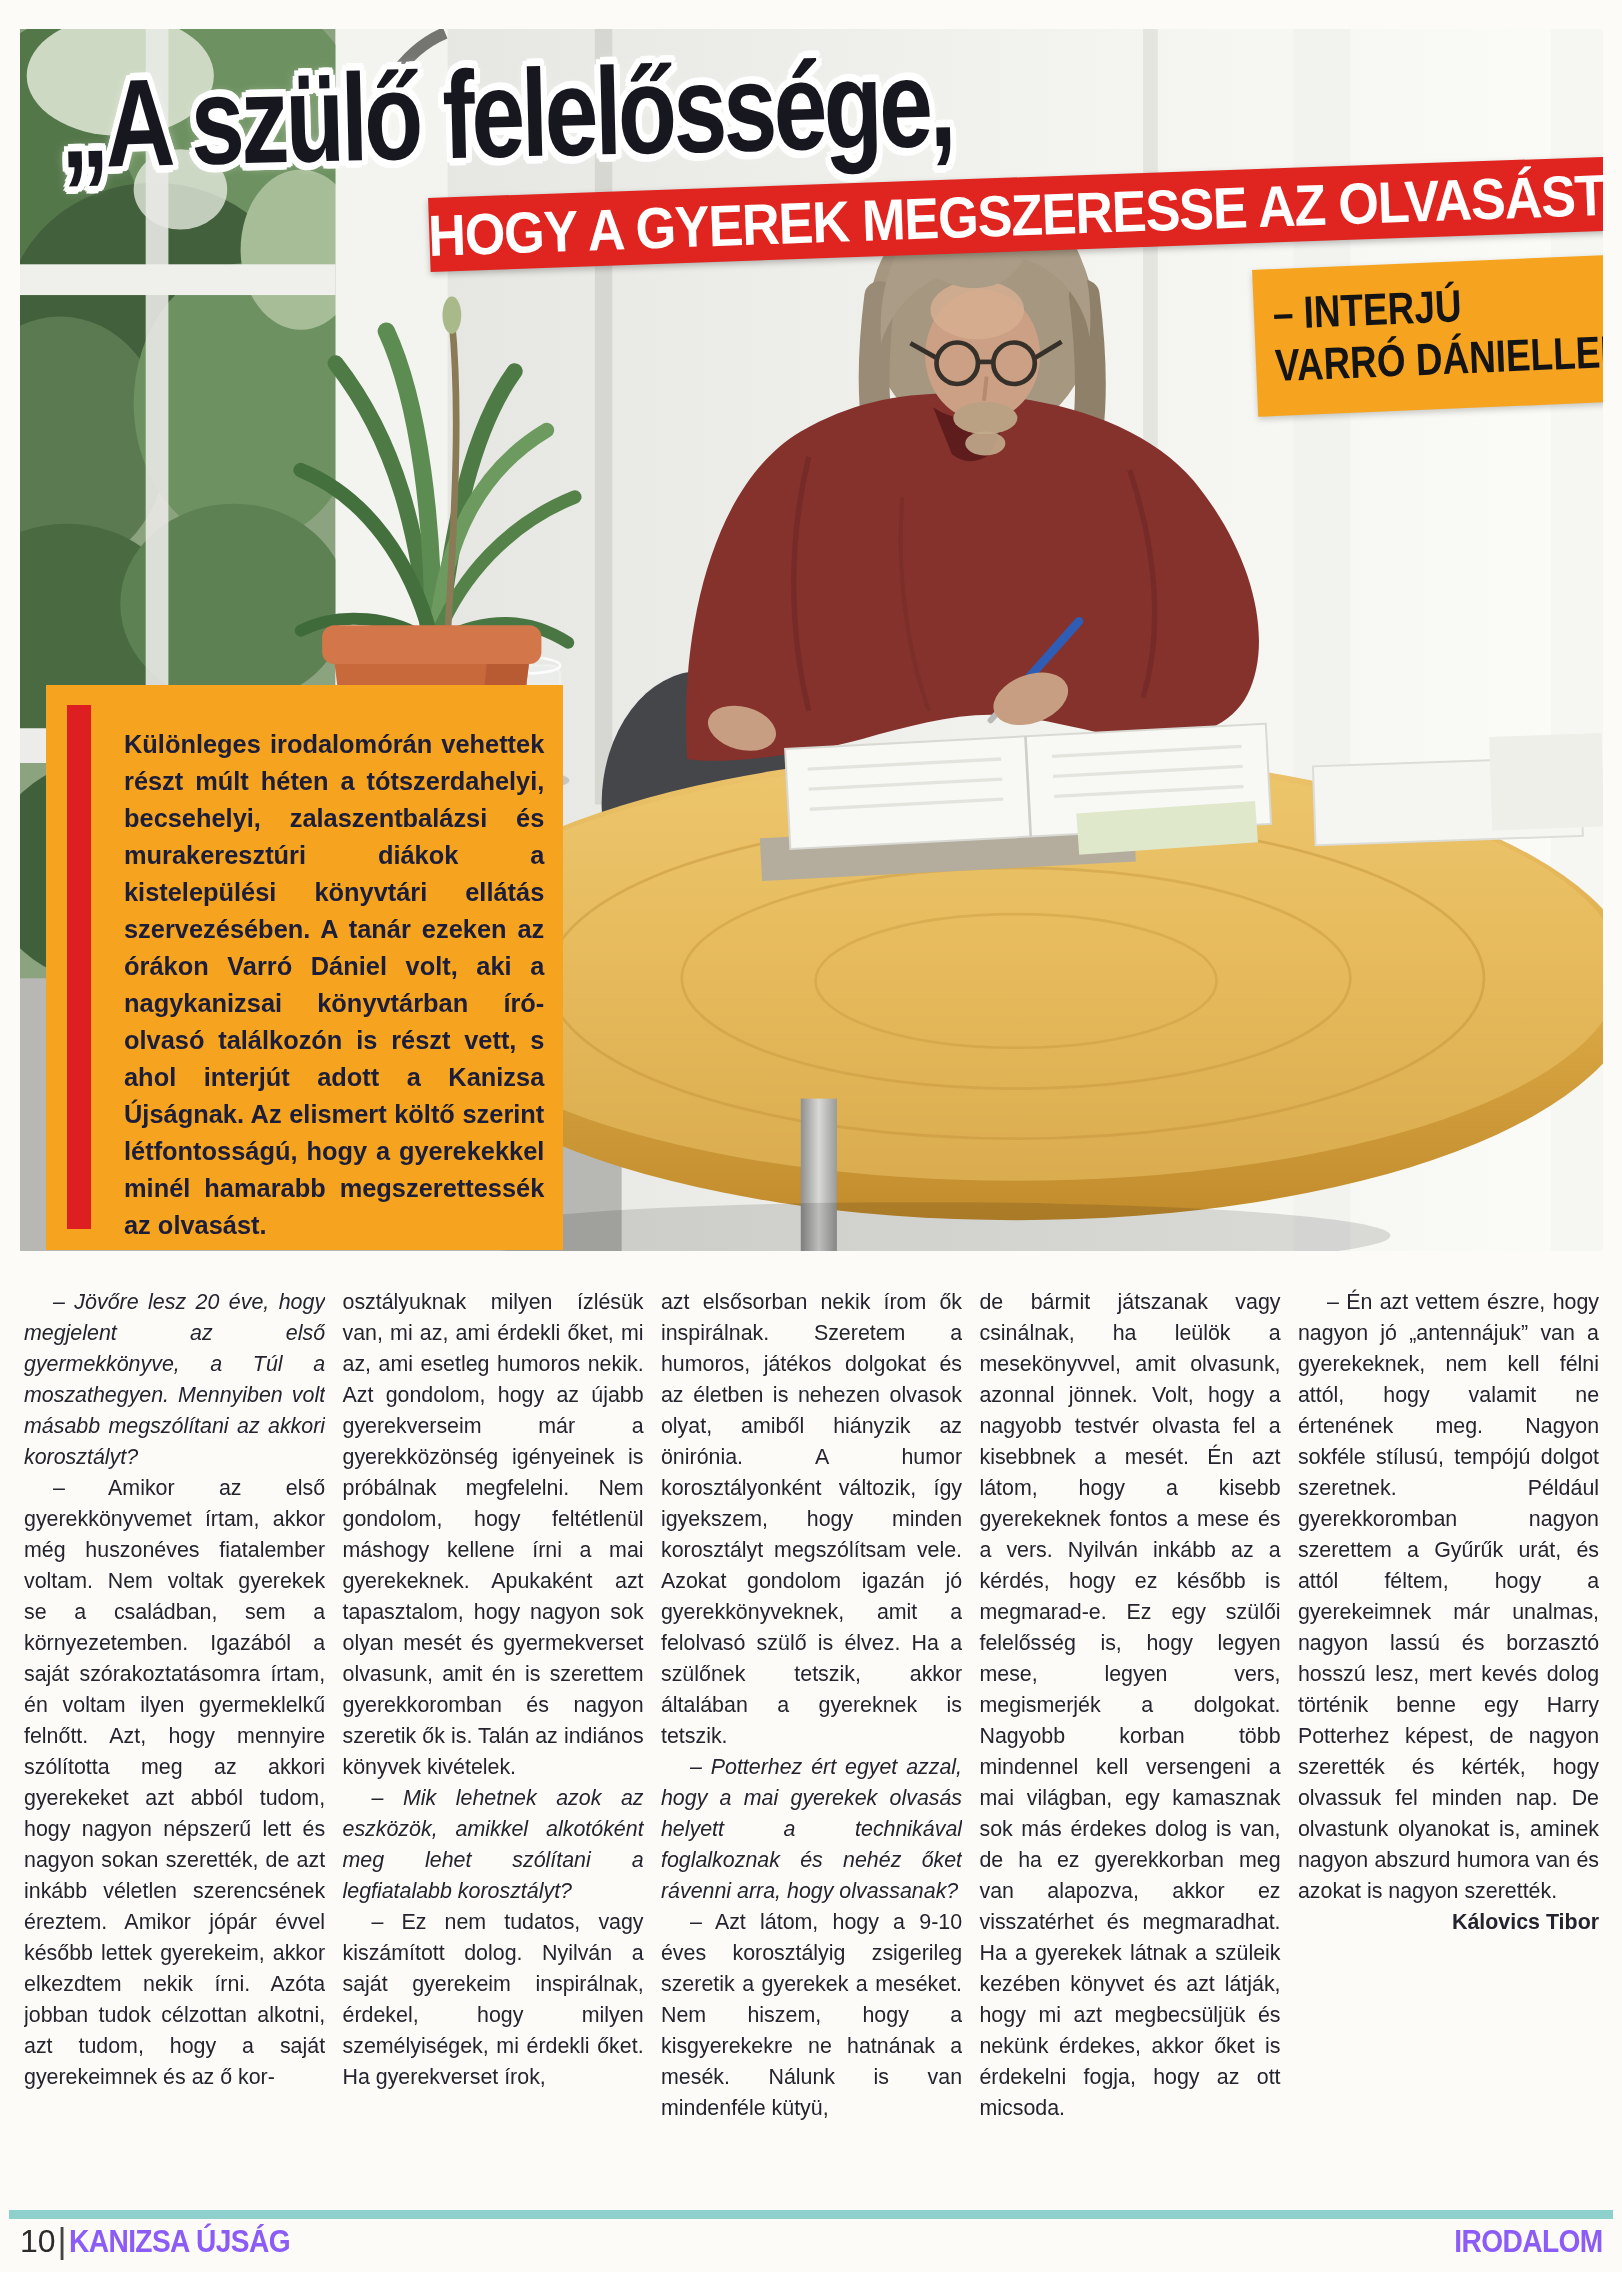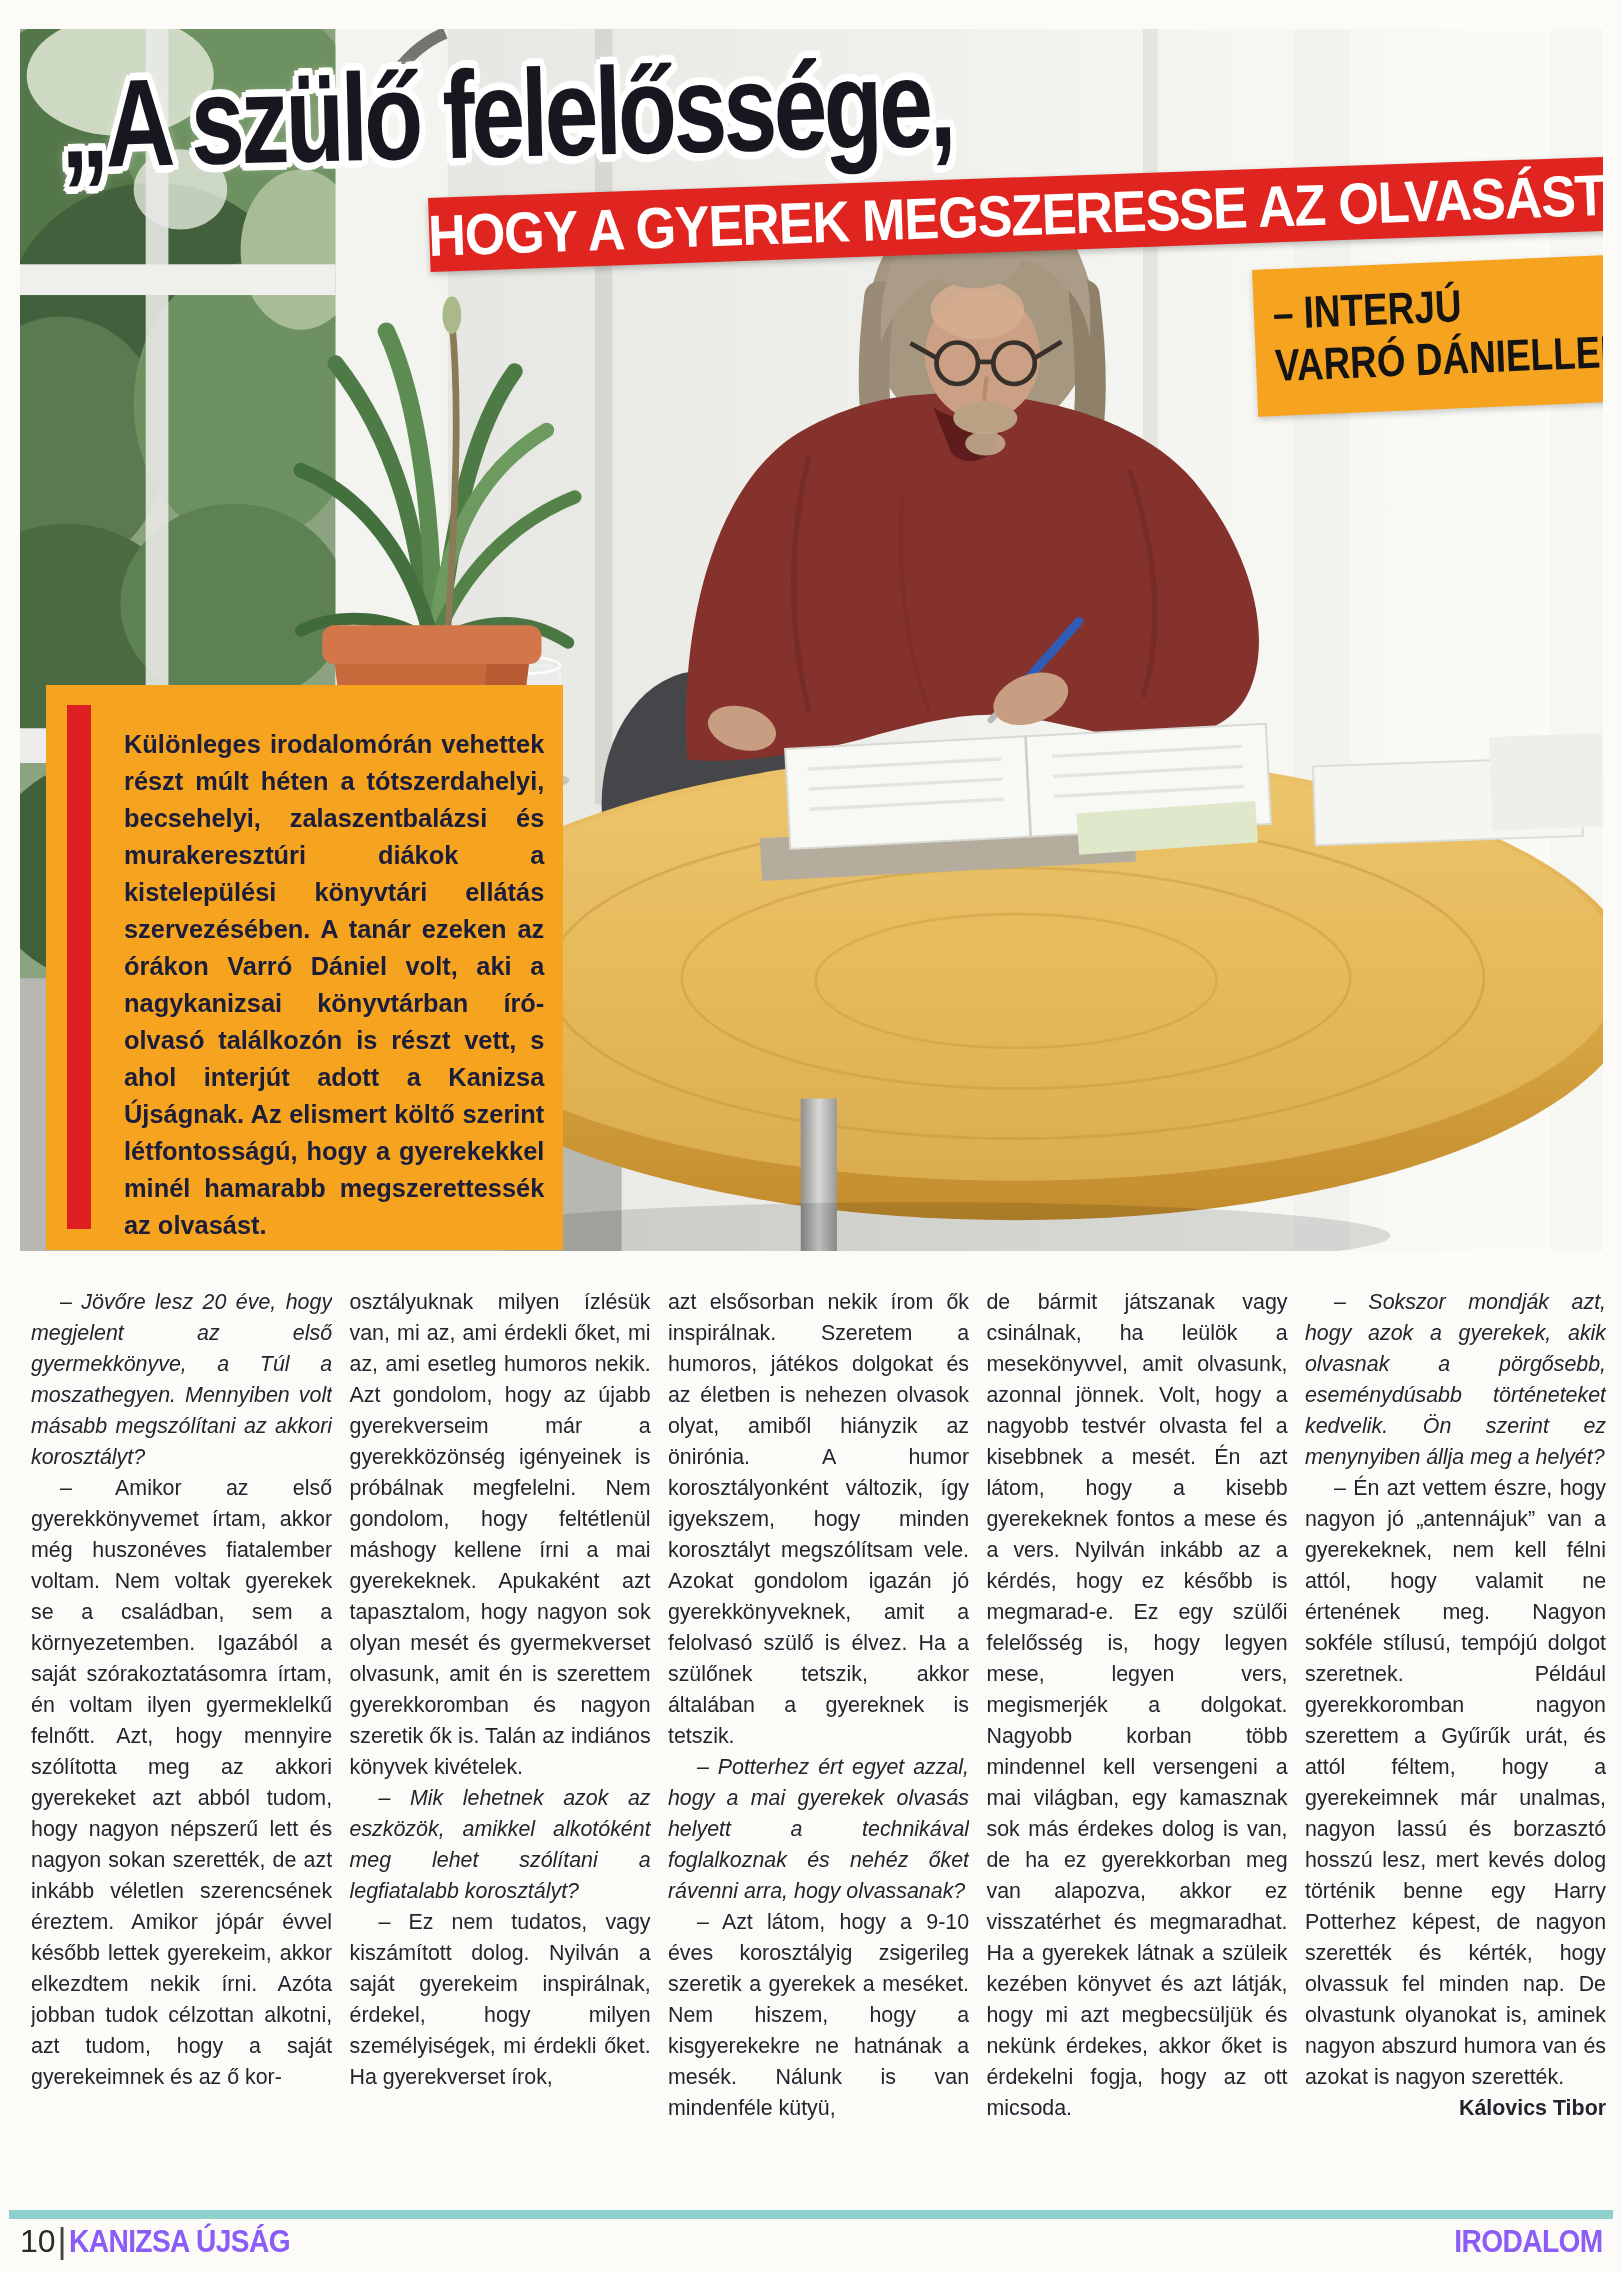--- a/index.html
+++ b/index.html
@@ -58,21 +58,21 @@
     background:#dd1f22;
   }
   .lead-text {
     position:absolute; left:78px; top:16px; right:18.7px;
     font-weight:bold; font-size:25.4px; line-height:37px;
     color:#1c1d39; text-align:justify;
   }
 
   
   .article {
-    position:absolute; left:31px; top:1287px; width:1575px; height:906px;
+    position:absolute; left:24px; top:1287px; width:1575px; height:906px;
     display:flex; gap:17.4px;
   }
   .colm {
     flex:1 1 0; overflow:hidden;
     font-size:21.4px; line-height:31px; color:#23242e; text-align:justify;
   }
   .colm p { margin:0; }
   .colm p.q { font-style:italic; }
   .colm p.ind { text-indent:29px; }
   .byline { margin-top:5.3px; text-align:right; font-weight:bold; font-style:normal; }
@@ -255,21 +255,20 @@
     </div>
     <div class="colm">
       <p>azt elsősorban nekik írom ők inspirálnak. Szeretem a humoros, játékos dolgokat és az életben is nehezen olvasok olyat, amiből hiányzik az önirónia. A humor korosztályonként változik, így igyekszem, hogy minden korosztályt megszólítsam vele. Azokat gondolom igazán jó gyerekkönyveknek, amit a felolvasó szülő is élvez. Ha a szülőnek tetszik, akkor általában a gyereknek is tetszik.</p>
       <p class="q ind">– Potterhez ért egyet azzal, hogy a mai gyerekek olvasás helyett a technikával foglalkoznak és nehéz őket rávenni arra, hogy olvassanak?</p>
       <p class="ind">– Azt látom, hogy a 9-10 éves korosztályig zsigerileg szeretik a gyerekek a meséket. Nem hiszem, hogy a kisgyerekekre ne hatnának a mesék. Nálunk is van mindenféle kütyü,</p>
     </div>
     <div class="colm">
       <p>de bármit játszanak vagy csinálnak, ha leülök a mesekönyvvel, amit olvasunk, azonnal jönnek. Volt, hogy a nagyobb testvér olvasta fel a kisebbnek a mesét. Én azt látom, hogy a kisebb gyerekeknek fontos a mese és a vers. Nyilván inkább az a kérdés, hogy ez később is megmarad-e. Ez egy szülői felelősség is, hogy legyen mese, legyen vers, megismerjék a dolgokat. Nagyobb korban több mindennel kell versengeni a mai világban, egy kamasznak sok más érdekes dolog is van, de ha ez gyerekkorban meg van alapozva, akkor ez visszatérhet és megmaradhat. Ha a gyerekek látnak a szüleik kezében könyvet és azt látják, hogy mi azt megbecsüljük és nekünk érdekes, akkor őket is érdekelni fogja, hogy az ott micsoda.</p>
     </div>
     <div class="colm">
-      <p class="q ind">– Sokszor mondják azt, hogy azok a gyerekek, akik olvasnak a pörgősebb, eseménydúsabb történeteket kedvelik. Ön szerint ez menynyiben állja meg a helyét?</p>
       <p class="ind">– Én azt vettem észre, hogy nagyon jó „antennájuk” van a gyerekeknek, nem kell félni attól, hogy valamit ne értenének meg. Nagyon sokféle stílusú, tempójú dolgot szeretnek. Például gyerekkoromban nagyon szerettem a Gyűrűk urát, és attól féltem, hogy a gyerekeimnek már unalmas, nagyon lassú és borzasztó hosszú lesz, mert kevés dolog történik benne egy Harry Potterhez képest, de nagyon szerették és kérték, hogy olvassuk fel minden nap. De olvastunk olyanokat is, aminek nagyon abszurd humora van és azokat is nagyon szerették.</p>
       <p class="byline">Kálovics Tibor</p>
     </div>
   </div>
 
   <div class="footer-line"></div>
   <div class="footer">
     <div class="f-left">
       <span class="page-num">10</span>
       <span class="f-sep">|</span>

